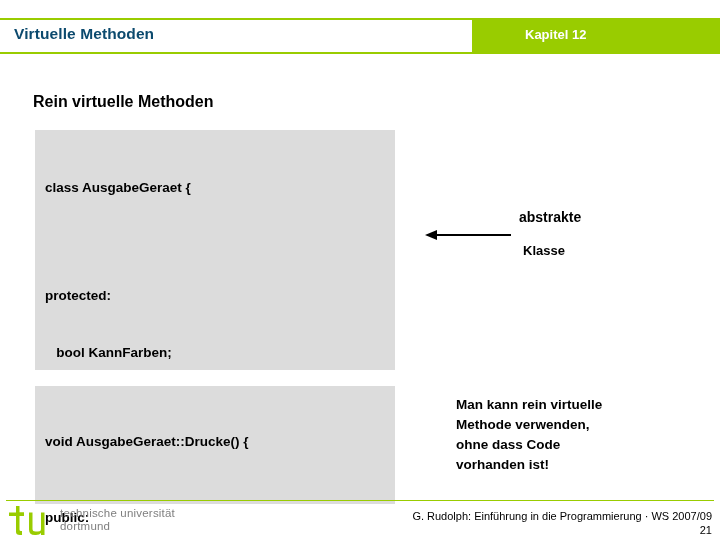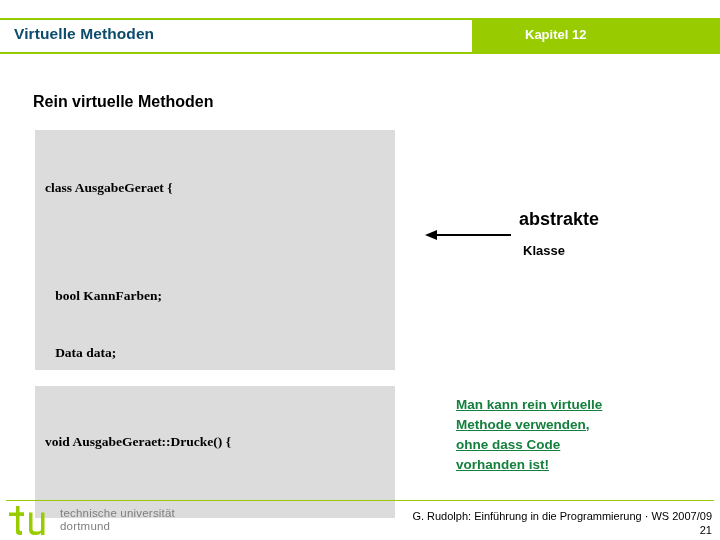--- a/index.html
+++ b/index.html
@@ -70,39 +70,39 @@
     font-weight: bold;
     color: #000000;
     white-space: nowrap;
   }
 
   
   .code-block {
     position: absolute;
     background: #dcdcdc;
     color: #000000;
-    font-family: Liberation Serif, serif;
+    font-family: Liberation Sans, sans-serif;
     font-weight: bold;
     font-size: 13.5px;
     white-space: pre;
     box-sizing: border-box;
   }
   #code-block-1 {
     left: 35px;
     top: 130px;
     width: 360px;
     height: 240px;
     padding: 10px 0 0 10px;
     line-height: 19px;
   }
   #code-block-2 {
     left: 35px;
     top: 386px;
     width: 360px;
-    height: 132px;
+    height: 118px;
     padding: 8px 8px 0 10px;
     line-height: 19px;
   }
   .code-line {
     display: block;
     height: 19px;
   }
   .code-gap {
     display: block;
     height: 13px;
@@ -113,21 +113,21 @@
     position: absolute;
     left: 425px;
     top: 226px;
     width: 86px;
     height: 18px;
   }
   .annotation-abstrakte {
     position: absolute;
     left: 519px;
     top: 209px;
-    font-size: 18px;
+    font-size: 14px;
     font-weight: bold;
     color: #000000;
     white-space: nowrap;
   }
   .annotation-klasse {
     position: absolute;
     left: 523px;
     top: 243px;
     font-size: 13px;
     font-weight: bold;
@@ -136,23 +136,22 @@
   }
 
   
   .right-note {
     position: absolute;
     left: 456px;
     top: 395px;
     width: 240px;
     font-size: 13.5px;
     font-weight: bold;
-    color: #15803d;
+    color: #000000;
     line-height: 20px;
-    text-decoration: underline;
   }
   .right-note span {
     display: block;
     white-space: nowrap;
   }
 
   
   .footer-rule {
     position: absolute;
     left: 6px;
@@ -208,20 +207,21 @@
   <div class="header-title-box"></div>
   <div class="header-title">Virtuelle Methoden</div>
   <div class="header-chapter">Kapitel 12</div>
 </div>
 
 <div class="slide-heading">Rein virtuelle Methoden</div>
 
 <div class="code-block" id="code-block-1">
   <span class="code-line">class AusgabeGeraet {</span>
   <span class="code-gap"></span>
+  <span class="code-line">protected:</span>
   <span class="code-line">   bool KannFarben;</span>
   <span class="code-line">   Data data;</span>
   <span class="code-gap"></span>
   <span class="code-line">public:</span>
   
   
   
   
   
   

